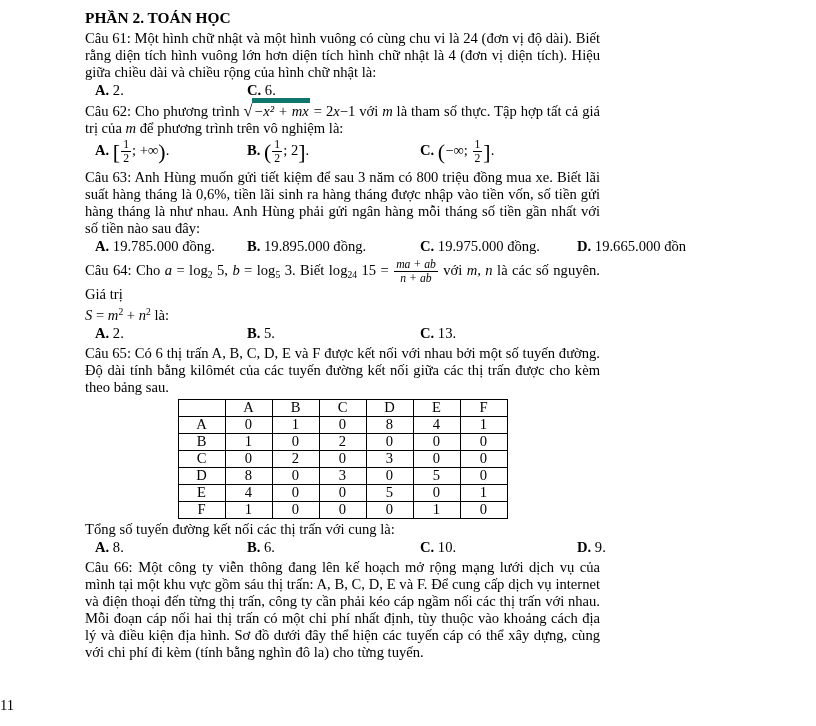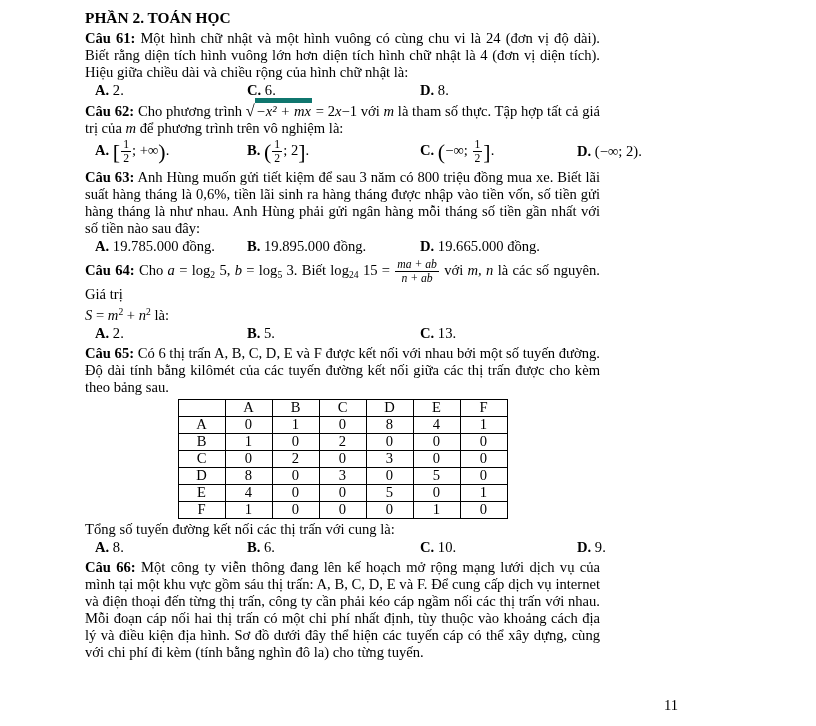--- a/index.html
+++ b/index.html
@@ -2,83 +2,82 @@
 <html><head>
 <meta charset="utf-8">
 <style>
   *{margin:0;padding:0;box-sizing:border-box}
   html,body{background:#fff}
   body{width:816px;height:726px;font-family:"Liberation Serif",serif;font-size:14.6px;color:#000}
   .page{position:relative;width:686px;height:726px;padding:9px 86px 0 85px;overflow:hidden;background:#fff}
   .section-title{font-size:15.4px;font-weight:bold;margin:0 0 3px}
   .question{margin:0 0 3px}
   .qtext{text-align:justify;line-height:17px}
-  .qlabel{font-weight:bold}
+  .qlabel{font-weight:normal}
   i,.mi{font-style:italic}
   sub{font-size:0.66em;vertical-align:-0.25em}
   sup{font-size:0.66em;vertical-align:0.5em}
   .options{display:grid;grid-template-columns:152px 173px 157px 1fr;padding-left:10px;line-height:17px;margin:1px 0 1px;align-items:center}
   .opt{white-space:nowrap}
   .opt b{font-weight:bold}
   .frac{display:inline-block;vertical-align:middle;text-align:center;font-size:0.8em;line-height:1.15;padding:0 1px}
   .fnum{display:block;border-bottom:1px solid #000;padding:0 2px}
   .fden{display:block}
   .bigd{font-size:1.5em;vertical-align:middle;line-height:1}
   .sqrt{white-space:nowrap}
   .rsign{font-size:1.12em}
   .rad{border-top:5px solid #0f766e;padding:0 1px}
   .q64{}
   .dist-table{border-collapse:collapse;margin:3px auto 2px}
   .dist-table td{border:1px solid #000;width:47px;height:17px;text-align:center;vertical-align:middle;line-height:15px;padding:0}
-  .page-number{position:absolute;left:0;right:8px;bottom:12px;text-align:right}
+  .page-number{position:absolute;left:0;right:8px;bottom:12px;text-align:left}
 </style>
 </head>
 <body>
 
 <div class="page">
 
   <h1 class="section-title">PHẦN 2. TOÁN HỌC</h1>
 
   <section class="question">
     <p class="qtext"><b class="qlabel">Câu 61:</b>
       <span>Một hình chữ nhật và một hình vuông có cùng chu vi là 24 (đơn vị độ dài). Biết rằng diện tích hình vuông lớn hơn diện tích hình chữ nhật là 4 (đơn vị diện tích). Hiệu giữa chiều dài và chiều rộng của hình chữ nhật là:</span></p>
     <div class="options">
       <span class="opt"><b>A.</b> <span>2.</span></span>
       <span class="opt"><b>C.</b> <span>6.</span></span>
-      <span class="opt"><b>D.</b> <span>8.</span></span>
     </div>
   </section>
 
   <section class="question">
     <p class="qtext"><b class="qlabel">Câu 62:</b>
       <span>Cho phương trình</span>
       <span class="sqrt"><span class="rsign">√</span><span class="rad mi">−x² + mx</span></span>
       <span>= 2</span><i>x</i><span>−1</span>
       <span>với</span>
       <i>m</i>
       <span>là tham số thực. Tập hợp tất cả giá trị của</span>
       <i>m</i>
       <span>để phương trình trên vô nghiệm là:</span></p>
     <div class="options">
       <span class="opt"><b>A.</b>
         <span class="bigd">[</span><span></span><span class="frac"><span class="fnum">1</span><span class="fden">2</span></span><span>; +∞</span><span class="bigd">)</span><span>.</span></span>
       <span class="opt"><b>B.</b>
         <span class="bigd">(</span><span></span><span class="frac"><span class="fnum">1</span><span class="fden">2</span></span><span>; 2</span><span class="bigd">]</span><span>.</span></span>
       <span class="opt"><b>C.</b>
         <span class="bigd">(</span><span>−∞; </span><span class="frac"><span class="fnum">1</span><span class="fden">2</span></span><span></span><span class="bigd">]</span><span>.</span></span>
-      <span class="opt"><b>D.</b> <span>(−∞; 2).</span></span>
     </div>
   </section>
 
   <section class="question">
     <p class="qtext"><b class="qlabel">Câu 63:</b>
       <span>Anh Hùng muốn gửi tiết kiệm để sau 3 năm có 800 triệu đồng mua xe. Biết lãi suất hàng tháng là 0,6%, tiền lãi sinh ra hàng tháng được nhập vào tiền vốn, số tiền gửi hàng tháng là như nhau. Anh Hùng phải gửi ngân hàng mỗi tháng số tiền gần nhất với số tiền nào sau đây:</span></p>
     <div class="options">
       <span class="opt"><b>A.</b> <span>19.785.000 đồng.</span></span>
       <span class="opt"><b>B.</b> <span>19.895.000 đồng.</span></span>
+      <span class="opt"><b>C.</b> <span>19.975.000 đồng.</span></span>
       <span class="opt"><b>D.</b> <span>19.665.000 đồng.</span></span>
     </div>
   </section>
 
   <section class="question q64">
     <p class="qtext"><b class="qlabel">Câu 64:</b>
       <span>Cho</span>
       <i>a</i>
       <span>= log</span><sub>2</sub>
       <span>5,</span>

